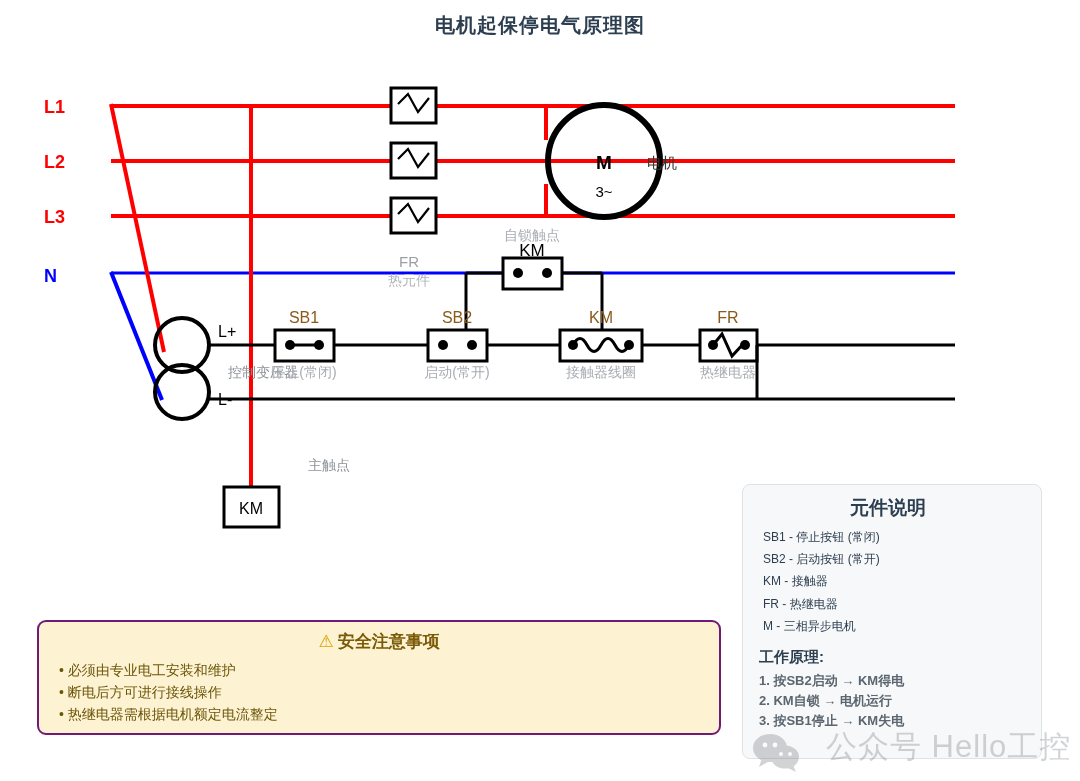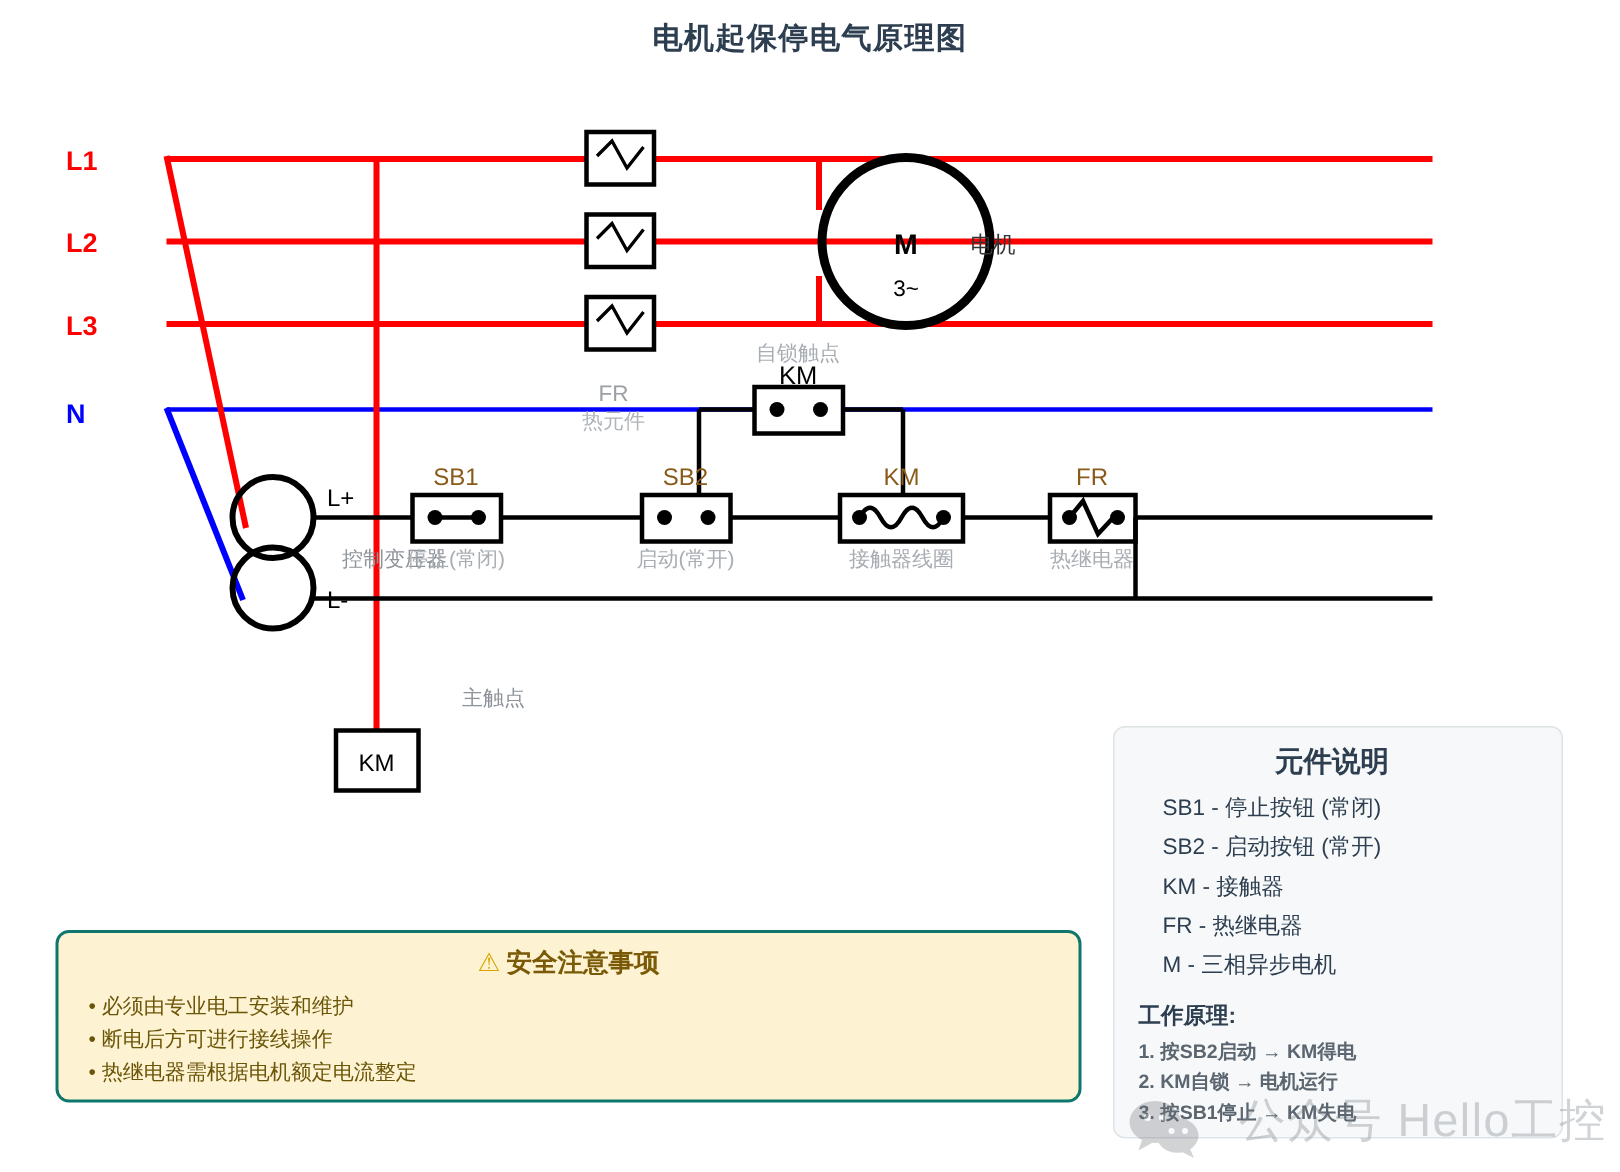--- a/index.html
+++ b/index.html
@@ -43,23 +43,23 @@
     padding: 10px 24px 8px 16px;
   }
   .legend-title {
     text-align: center;
     font-size: 19px;
     font-weight: bold;
     color: #2c3e50;
     margin-bottom: 8px;
   }
   .legend-item {
-    font-size: 15px;
-    color: #2c3e50;
-    margin: 6px 0 6px 16px;
+    font-size: 12px;
+    color: #2c3e50;
+    margin: 6px 0 6px 4px;
     line-height: 1.35;
   }
   .principle-title {
     font-size: 15px;
     font-weight: bold;
     color: #2c3e50;
     margin-top: 14px;
     margin-bottom: 4px;
   }
   .principle-item {
@@ -68,21 +68,21 @@
     line-height: 1.55;
     font-weight: bold;
   }
   .safety-panel {
     position: absolute;
     left: 37px;
     top: 620px;
     width: 684px;
     height: 115px;
     background: #fdf3d3;
-    border: 2px solid #0f766e;
+    border: 2px solid #701a75;
     border-radius: 9px;
     box-sizing: border-box;
     padding: 8px 14px;
   }
   .safety-title {
     text-align: center;
     font-size: 17px;
     font-weight: bold;
     color: #7a5a06;
     margin-bottom: 6px;

